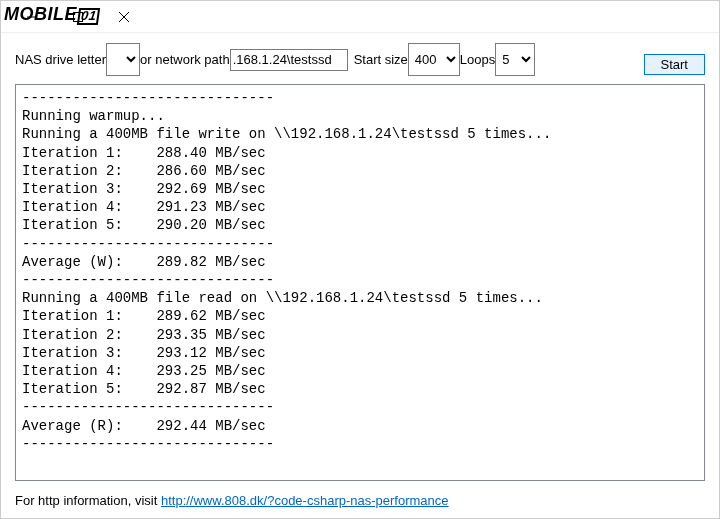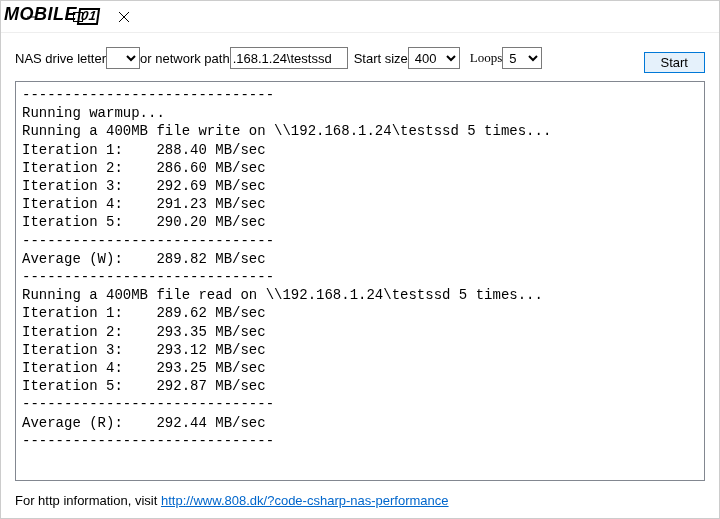--- a/index.html
+++ b/index.html
@@ -89,21 +89,21 @@
   }
   .toolbar label { white-space: nowrap; }
   .toolbar select, .toolbar input[type=text] {
     font-size: 13px;
     font-family: inherit;
     border: 1px solid #7a7a7a;
     background: #fff;
     height: 22px;
     padding: 1px 2px;
   }
-  .toolbar select { height: 22px; }
+  .toolbar select { height: 33px; }
   #drive-letter { width: 34px; }
   #network-path { width: 118px; }
   #filesize { width: 52px; }
   #loops { width: 40px; }
   .start-btn {
     border: 1px solid #0078d7;
     background: #e5f1fb;
     padding: 2px 16px;
     font-size: 13px;
     font-family: inherit;
@@ -166,21 +166,21 @@
 
   <div class="toolbar">
     <label>NAS drive letter</label>
     <select id="drive-letter"></select>
     <label>or network path</label>
     <input id="network-path" type="text" value=".168.1.24\testssd" style="">
     <label style="margin-left:6px;">Start size</label>
     <select id="filesize">
       <option>400</option>
     </select>
-    <label style="margin-left:10px;font-family:Liberation Serif, serif;">Loops</label>
+    <label style="margin-left:0;">Loops</label>
     <select id="loops">
       <option>5</option>
     </select>
     <button class="start-btn">Start</button>
   </div>
 
   <div class="output">------------------------------
 Running warmup...
 Running a 400MB file write on \\192.168.1.24\testssd 5 times...
 Iteration 1:    288.40 MB/sec

